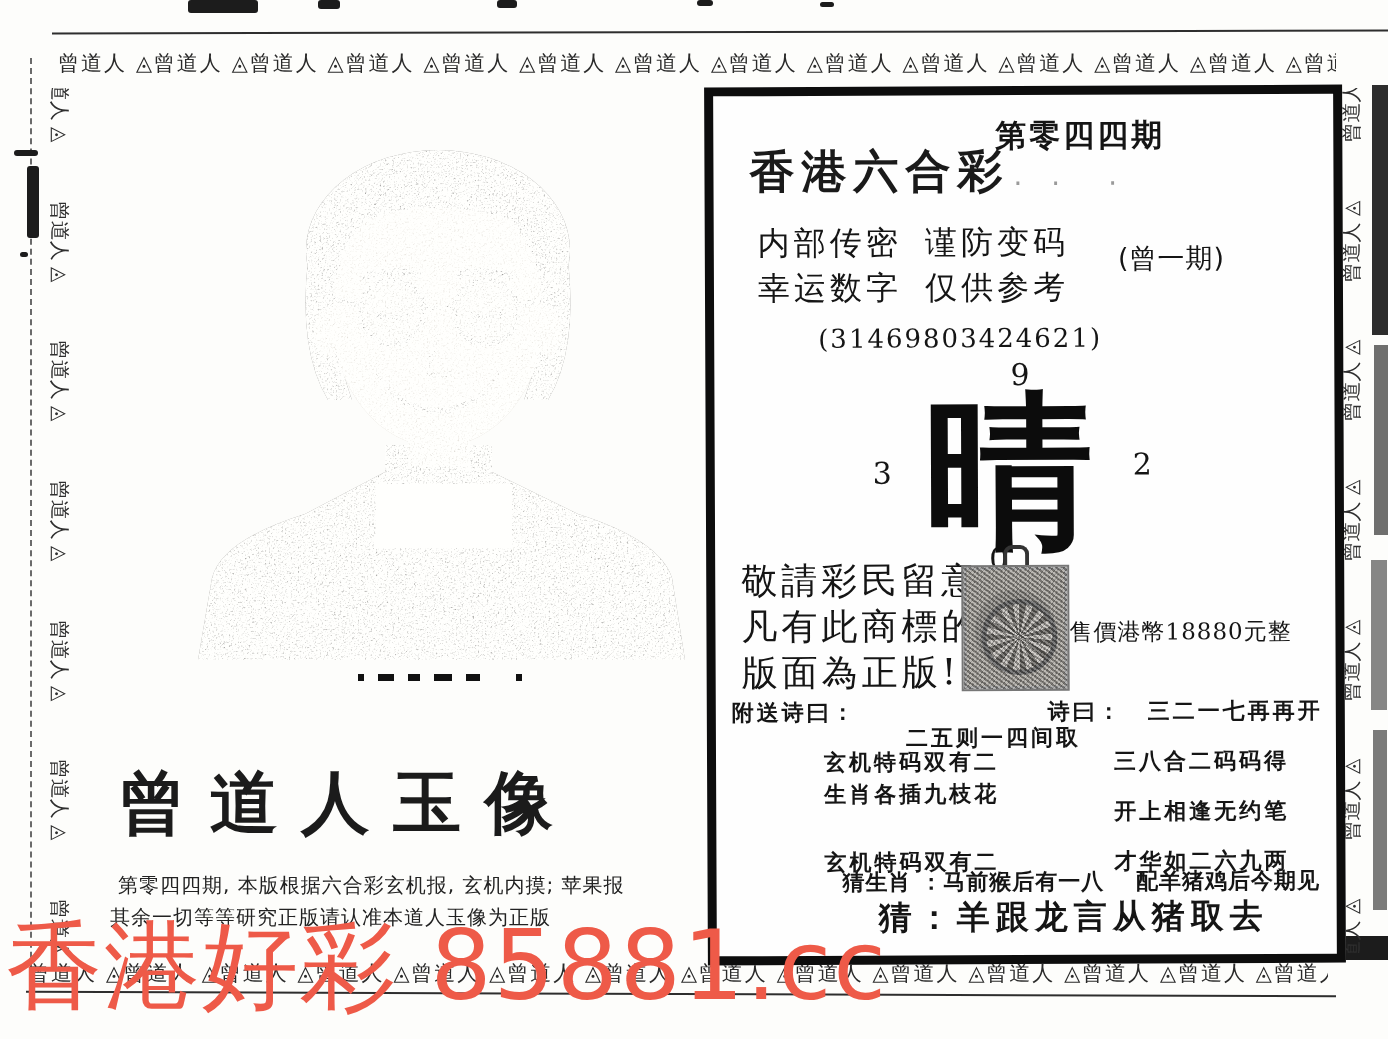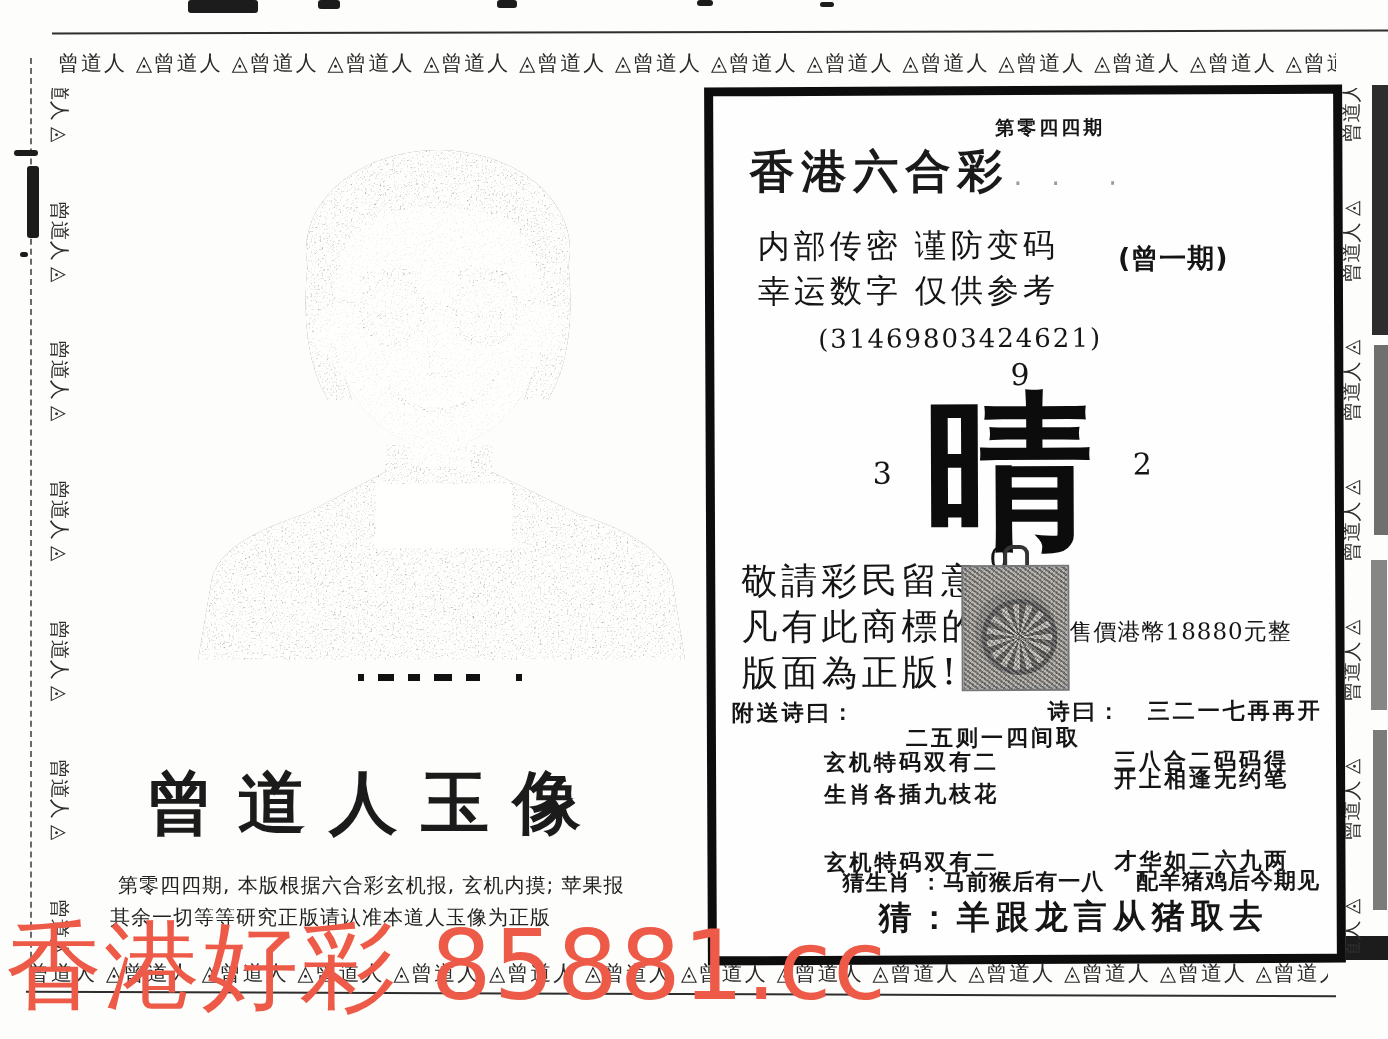--- a/index.html
+++ b/index.html
@@ -14,32 +14,32 @@
   
   .strip-h{display:flex;justify-content:space-between;align-items:center;
            font-size:21px;letter-spacing:2px;color:#2a2a2a;white-space:nowrap;overflow:hidden;}
   .strip-v{display:flex;flex-direction:column;justify-content:space-between;align-items:center;
            font-size:20px;color:#2f2f2f;overflow:hidden;}
   .strip-v .b-unit{white-space:nowrap;}
   .strip-left .b-unit{transform:rotate(90deg);}
   .strip-right .b-unit{transform:rotate(-90deg);}
   
   .caption{display:flex;justify-content:space-between;font-weight:bold;font-size:68px;
-           color:#1b1b1b;font-family:"DejaVu Serif","Liberation Serif",serif;margin-left:28px;}
+           color:#1b1b1b;font-family:"DejaVu Serif","Liberation Serif",serif;}
   .note{font-size:20px;letter-spacing:1px;color:#222;white-space:nowrap;}
   .photo-dashes{display:flex;gap:14px;align-items:center;}
   .photo-dashes i{display:block;background:#111;height:7px;}
   
   .rightbox{left:706px;top:86px;width:620px;height:860px;border:9px solid #0d0d0d;
             background:#fefefe;transform:rotate(-0.25deg);}
   .rb{position:absolute;white-space:nowrap;}
-  .issue{font-size:19px;font-weight:bold;font-family:Liberation Sans, sans-serif;letter-spacing:3px;}
+  .issue{font-size:31px;font-weight:bold;font-family:Liberation Sans, sans-serif;letter-spacing:3px;}
   .title{font-size:45px;letter-spacing:7px;font-family:"DejaVu Serif",serif;font-weight:bold;color:#1a1a1a;}
-  .subtitle{font-size:32px;letter-spacing:4px;line-height:1.4;font-family:Liberation Sans, sans-serif;white-space:pre-line;}
-  .period{font-size:27px;font-weight:bold;letter-spacing:1px;}
+  .subtitle{font-size:32px;letter-spacing:4px;line-height:1.4;font-family:Liberation Mono, monospace;white-space:pre-line;}
+  .period{font-size:27px;font-weight:normal;letter-spacing:1px;}
   .codenum{font-size:26px;font-family:"DejaVu Serif",serif;letter-spacing:2px;}
   .digit{font-size:30px;font-family:"DejaVu Serif",serif;}
   .bigchar{font-size:168px;font-weight:bold;line-height:1;font-family:"DejaVu Serif",serif;color:#0c0c0c;}
   .notice{font-size:36px;line-height:1.28;letter-spacing:4px;font-family:"DejaVu Serif",serif;white-space:pre-line;}
   .price{font-size:23px;font-family:"DejaVu Serif",serif;letter-spacing:1px;}
   .poemrow{font-size:22px;font-weight:bold;letter-spacing:3px;font-family:"DejaVu Serif",serif;}
   .zodiac{font-size:22px;font-weight:bold;letter-spacing:1px;font-family:"DejaVu Serif",serif;}
   .guess{font-size:33px;font-weight:bold;letter-spacing:6px;font-family:"DejaVu Serif",serif;}
   
   .stamp{width:104px;height:122px;background:
@@ -238,21 +238,21 @@
 
   <div class="rb poemrow" style="left:16px;top:602px;">附送诗曰：</div>
   <div class="rb poemrow" style="left:190px;top:628px;">二五则一四间取</div>
   <div class="rb poemrow" style="left:108px;top:652px;">玄机特码双有二</div>
   <div class="rb poemrow" style="left:108px;top:684px;">生肖各插九枝花</div>
   <div class="rb poemrow" style="left:108px;top:752px;">玄机特码双有二</div>
 
   <div class="rb poemrow" style="left:332px;top:602px;">诗曰：</div>
   <div class="rb poemrow" style="left:432px;top:602px;">三二一七再再开</div>
   <div class="rb poemrow" style="left:398px;top:652px;">三八合二码码得</div>
-  <div class="rb poemrow" style="left:398px;top:670px;">开上相逢无约笔</div>
+  <div class="rb poemrow" style="left:398px;top:702px;">开上相逢无约笔</div>
   <div class="rb poemrow" style="left:398px;top:752px;">才华如二六九两</div>
 
   <div class="rb zodiac" style="left:126px;top:772px;">猜生肖 ：马前猴后有一八　 配羊猪鸡后今期见</div>
 
   <div class="rb guess" style="left:162px;top:800px;">猜：羊跟龙言从猪取去</div>
 </div>
 
 <div class="abs watermark">香港好彩 85881.cc</div>
 
 </body></html>

